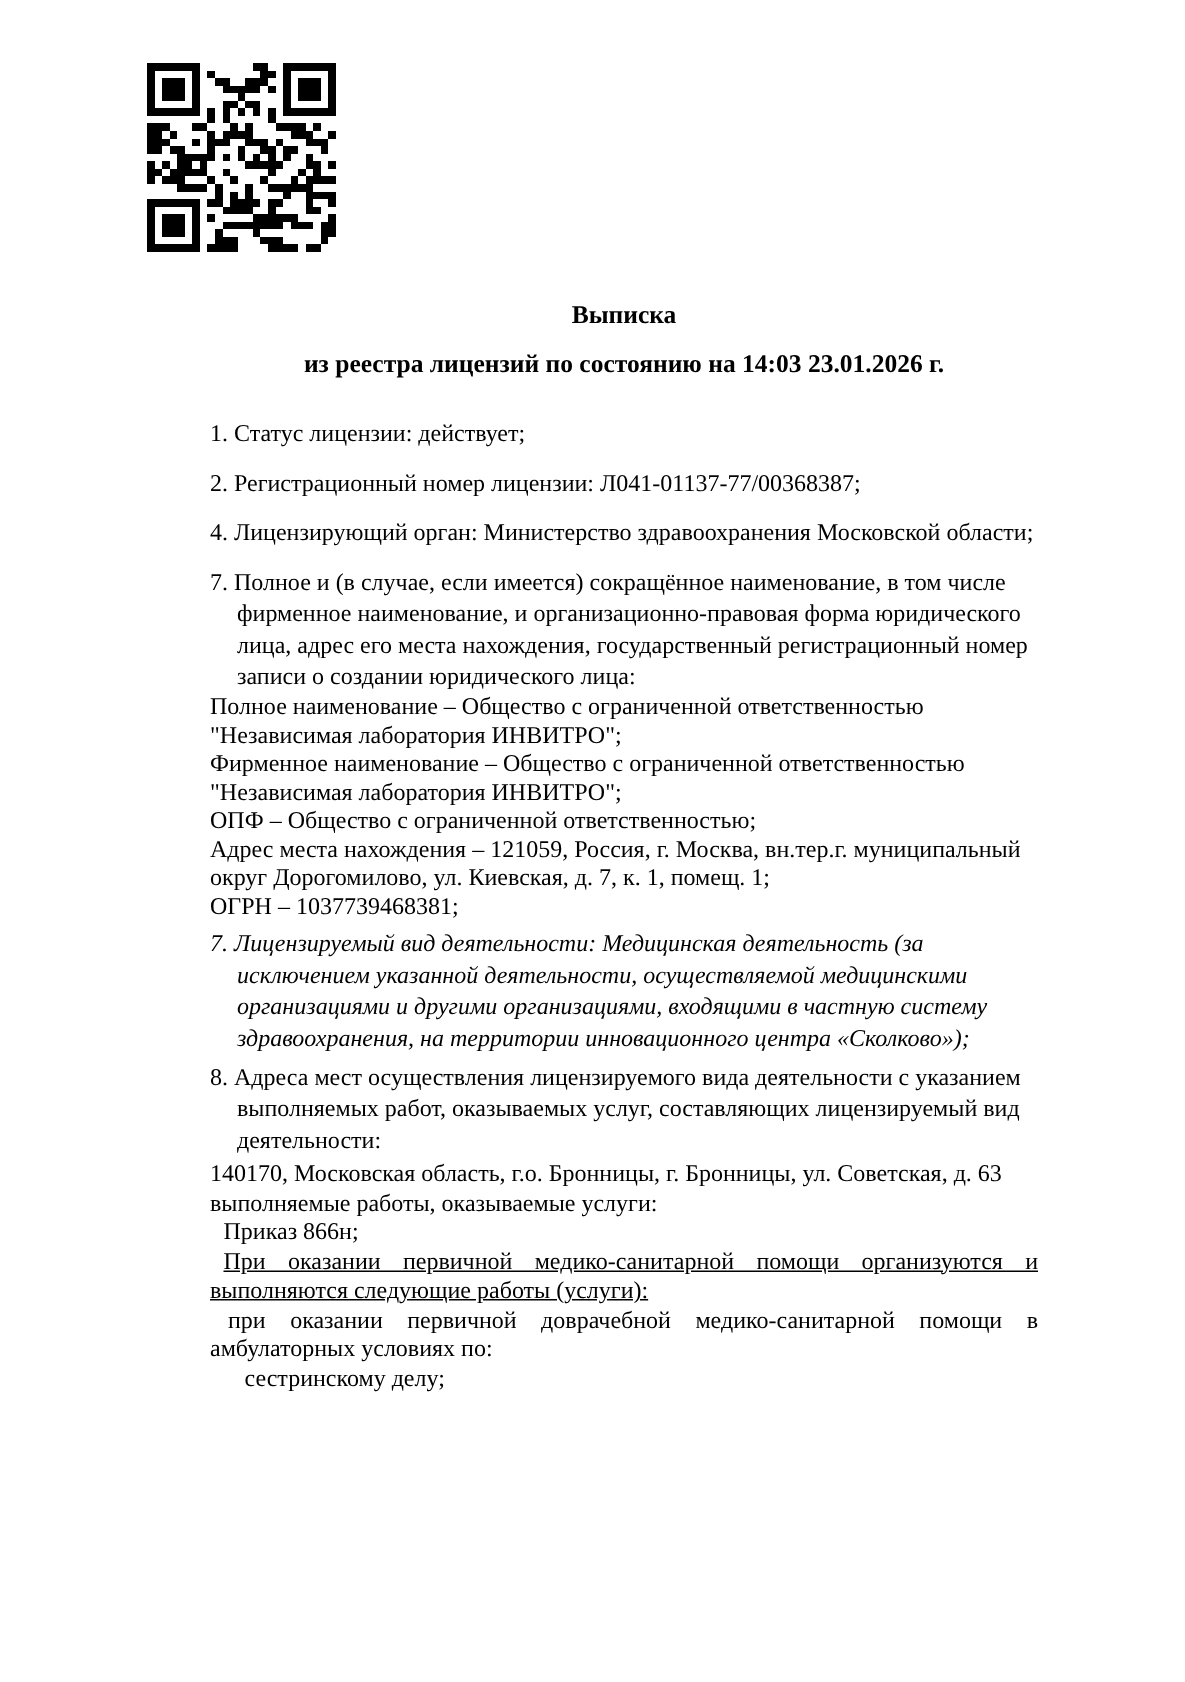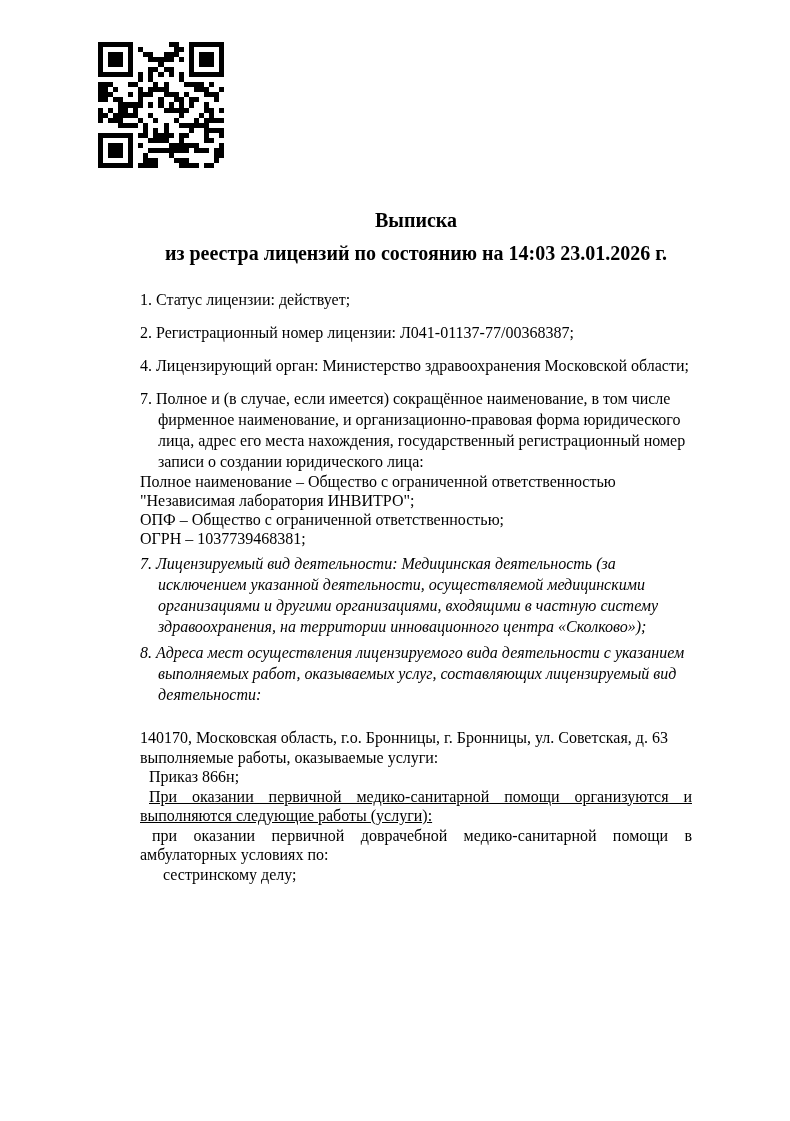--- a/index.html
+++ b/index.html
@@ -24,35 +24,35 @@
     position: absolute;
     left: 140px;
     top: 0;
     width: 552px;
     padding-top: 200px;
     font-size: 16px;
   }
   .title-line {
     font-weight: bold;
     text-align: center;
-    font-size: 20px;
+    font-size: 17px;
     line-height: 20px;
-    margin: 10px;
+    margin: 0;
   }
   .title-line.second { margin-top: 13px; }
   .num-item {
     margin: 0 0 12px 0;
     line-height: 21px;
     padding-left: 18px;
     text-indent: -18px;
   }
   .num-item.first { margin-top: 26px; }
   .num-item.no-gap { margin-bottom: 0; }
   .num-item.small-gap { margin-bottom: 5px; font-style: italic; }
-  .num-item.med-gap { margin-bottom: 23px; font-style: italic; }
+  .num-item.med-gap { margin-bottom: 2px; }
   .num-item.after-entity { margin-bottom: 13px; }
   .entity-block { margin: 0 0 5px 0; }
   .entity-block p { margin: 0; line-height: 19px; }
   .addr-block p { margin: 0; line-height: 19.5px; }
   .addr-block .order { padding-left: 9px; }
   .addr-block .justify-1 { text-align: justify; text-indent: 9px; text-decoration: underline; }
   .addr-block .justify-2 { text-align: justify; text-indent: 12px; }
   .addr-block .nursing { padding-left: 23px; }
 </style>
 </head>
@@ -372,21 +372,23 @@
     <p class="title-line">Выписка</p>
     <p class="title-line second">из реестра лицензий по состоянию на 14:03 23.01.2026 г.</p>
 
     <p class="num-item first">1. Статус лицензии: действует;</p>
     <p class="num-item">2. Регистрационный номер лицензии: Л041-01137-77/00368387;</p>
     <p class="num-item">4. Лицензирующий орган: Министерство здравоохранения Московской области;</p>
     <p class="num-item no-gap">7. Полное и (в случае, если имеется) сокращённое наименование, в том числе фирменное наименование, и организационно-правовая форма юридического лица, адрес его места нахождения, государственный регистрационный номер записи о создании юридического лица:</p>
 
     <div class="entity-block">
       <p>Полное наименование – Общество с ограниченной ответственностью "Независимая лаборатория ИНВИТРО";</p>
+      <p>Фирменное наименование – Общество с ограниченной ответственностью "Независимая лаборатория ИНВИТРО";</p>
       <p>ОПФ – Общество с ограниченной ответственностью;</p>
+      <p>Адрес места нахождения – 121059, Россия, г. Москва, вн.тер.г. муниципальный округ Дорогомилово, ул. Киевская, д. 7, к. 1, помещ. 1;</p>
       <p>ОГРН – 1037739468381;</p>
     </div>
 
     <p class="num-item small-gap">7. Лицензируемый вид деятельности: Медицинская деятельность (за исключением указанной деятельности, осуществляемой медицинскими организациями и другими организациями, входящими в частную систему здравоохранения, на территории инновационного центра «Сколково»);</p>
     <p class="num-item med-gap">8. Адреса мест осуществления лицензируемого вида деятельности с указанием выполняемых работ, оказываемых услуг, составляющих лицензируемый вид деятельности:</p>
 
     <div class="addr-block">
       <p>140170, Московская область, г.о. Бронницы, г. Бронницы, ул. Советская, д. 63</p>
       <p>выполняемые работы, оказываемые услуги:</p>
       <p class="order">Приказ 866н;</p>

